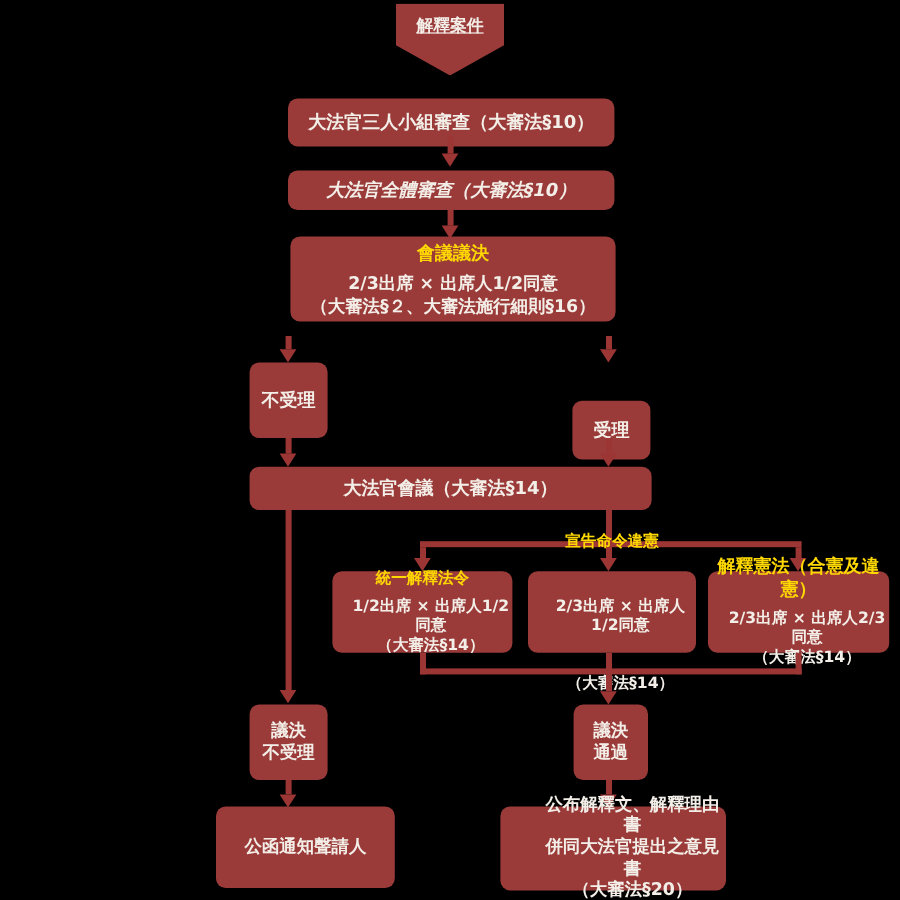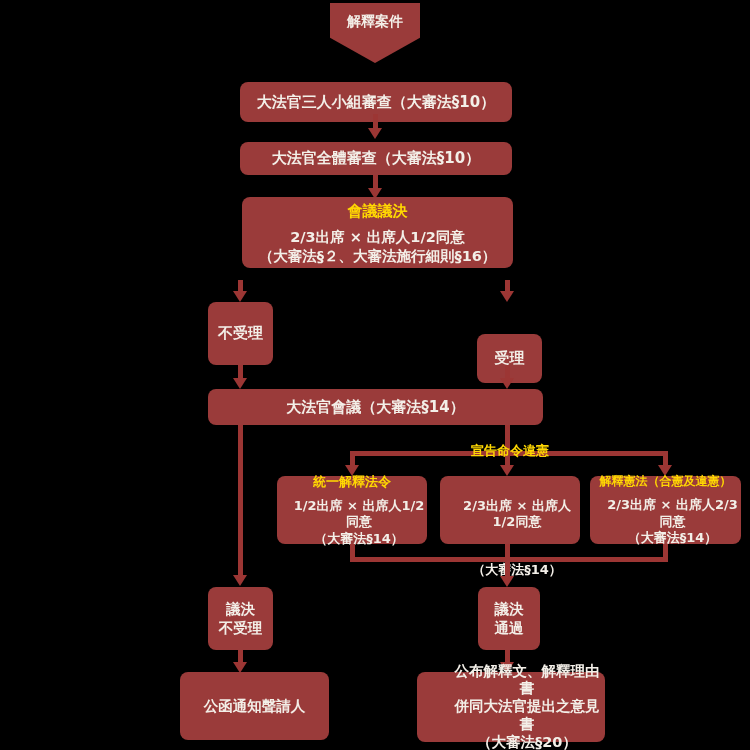--- a/index.html
+++ b/index.html
@@ -30,41 +30,41 @@
   .pentagon span{margin-top:10px;font-size:14px;}
   .vline{position:absolute;width:5px;background:var(--edge);}
   .hline{position:absolute;height:5px;background:var(--edge);}
   .ah{position:absolute;width:0;height:0;
       border-left:7px solid transparent;border-right:7px solid transparent;
       border-top:11px solid var(--edge);}
   .fs15{font-size:15px;}
   .fs145{font-size:14.5px;line-height:1.3;}
   .fs13{font-size:13px;line-height:1.28;padding-left:14px;}
   .small-title{font-size:13px;margin-bottom:7px;}
-  .small-title-long{font-size:12px;margin-bottom:7px;}
+  .small-title-long{font-size:15px;margin-bottom:7px;}
   .big-title{font-size:15px;margin-bottom:7px;}
   .tight{line-height:1.22;padding-left:32px;}
 </style>
 </head>
 <body>
 
 <div class="canvas">
 
-  <div class="pentagon" style="left:330px;top:3px;width:90px;height:60px;">
+  <div class="pentagon" style="left:330px;top:3px;width:90px;height:60px;text-decoration:underline;">
     <span>解釋案件</span>
   </div>
 
   <div class="node fs15" style="left:240px;top:82px;width:272px;height:40px;">
     <span>大法官三人小組審查（大審法§10）</span>
   </div>
 
   <div class="vline" style="left:373px;top:114px;height:14px;"></div>
   <div class="ah" style="left:368px;top:128px;"></div>
 
-  <div class="node fs15" style="left:240px;top:142px;width:272px;height:33px;">
+  <div class="node fs15" style="left:240px;top:142px;width:272px;height:33px;font-style:italic;">
     <span>大法官全體審查（大審法§10）</span>
   </div>
 
   <div class="vline" style="left:373px;top:175px;height:13px;"></div>
   <div class="ah" style="left:368px;top:188px;"></div>
 
   <div class="node" style="left:242px;top:197px;width:271px;height:71px;padding-top:2px;">
     <div class="title big-title">會議議決</div>
     <div class="fs145">2/3出席 × 出席人1/2同意</div>
     <div class="fs145">（大審法§２、大審法施行細則§16）</div>

